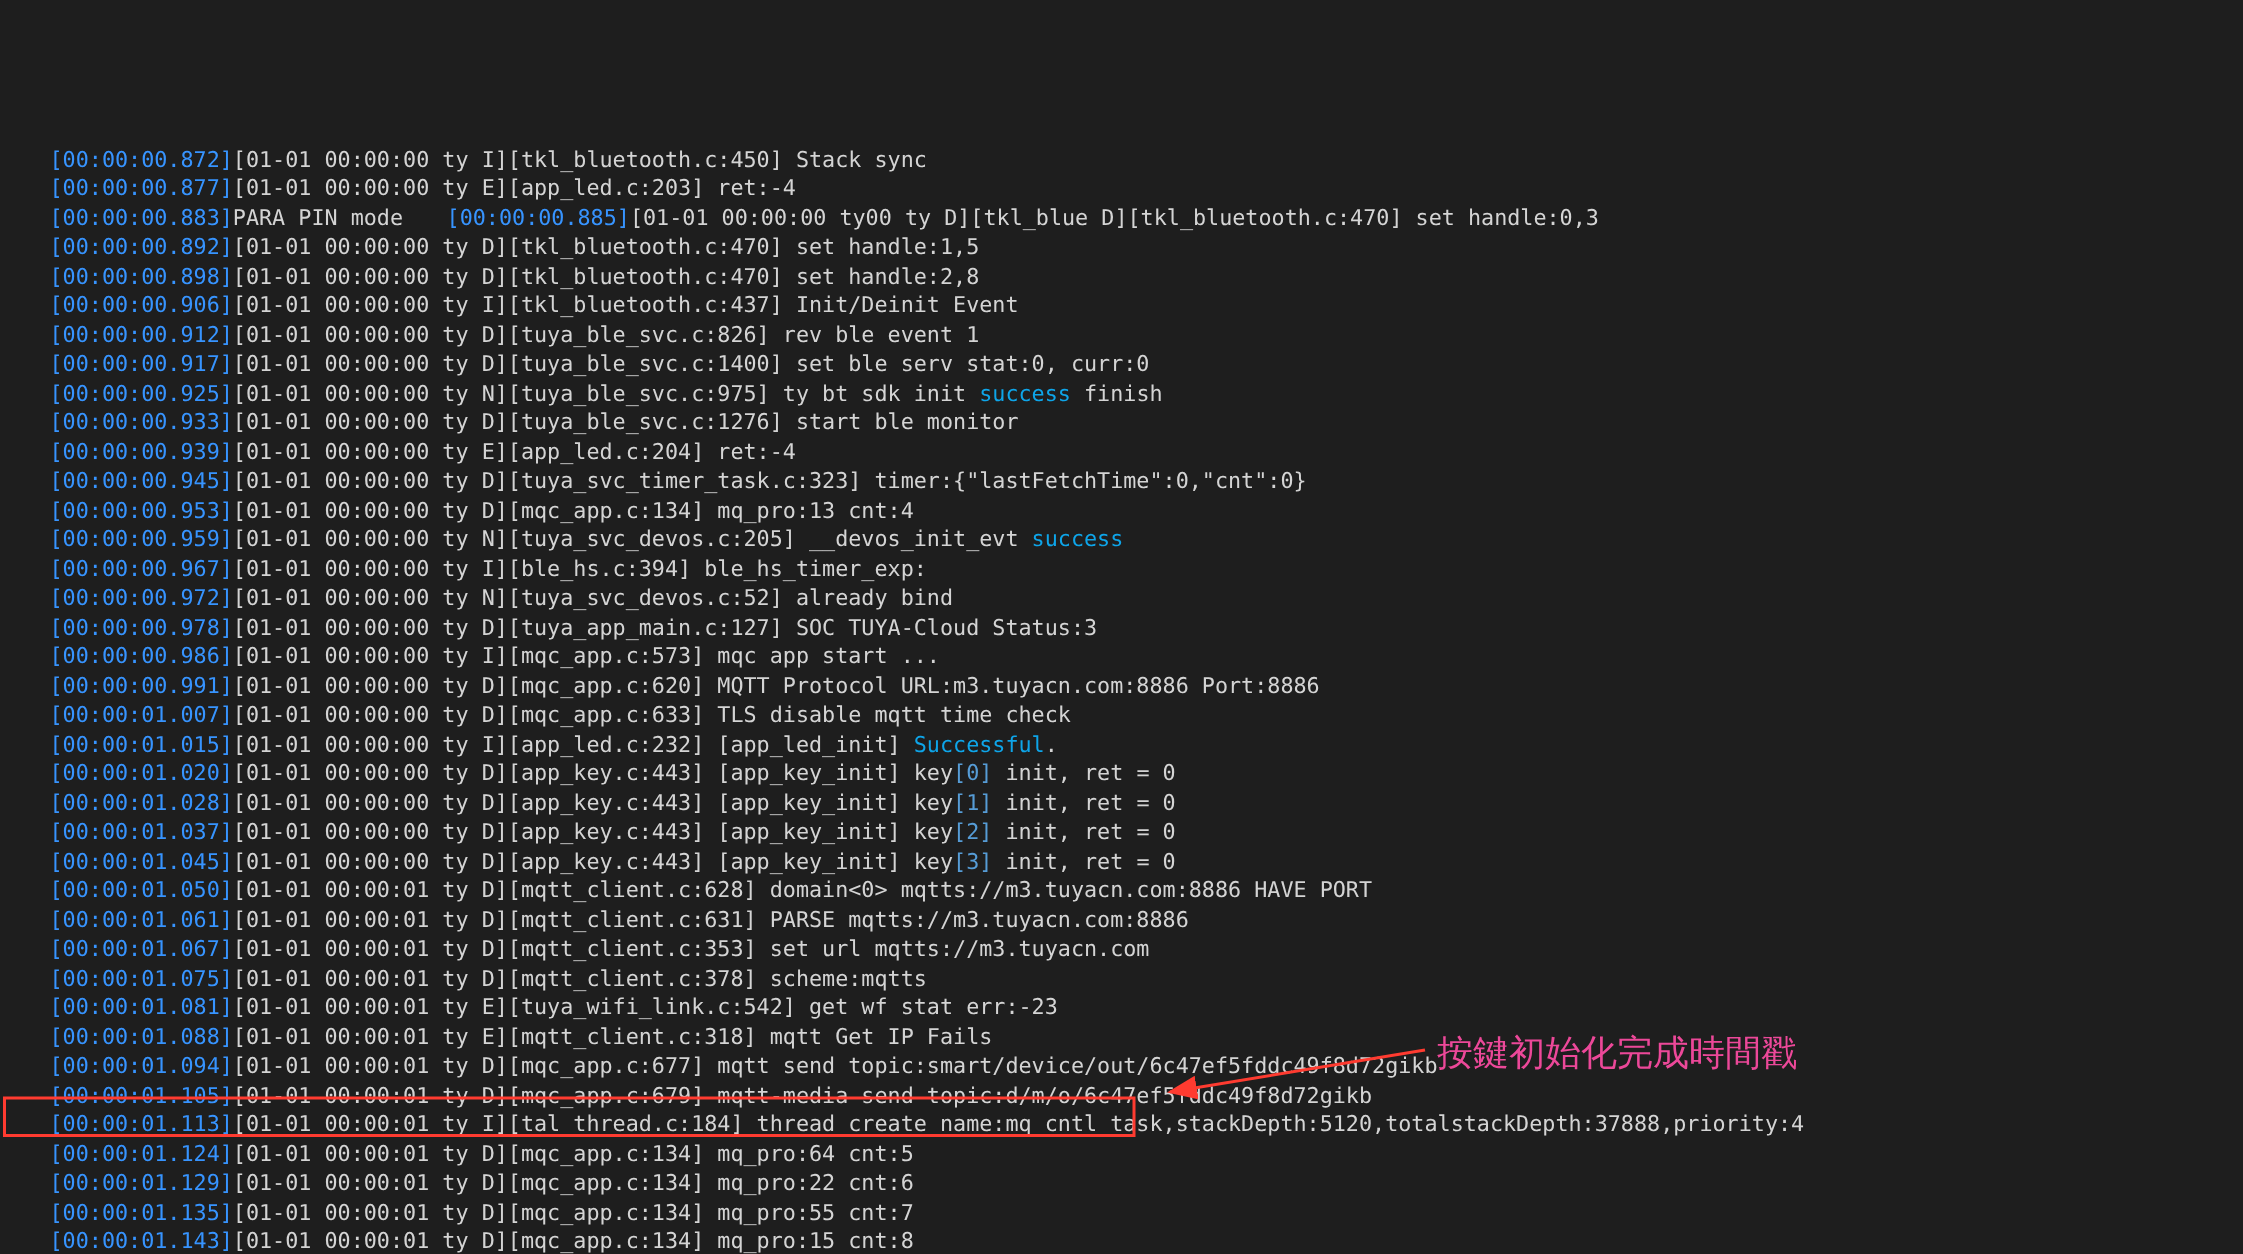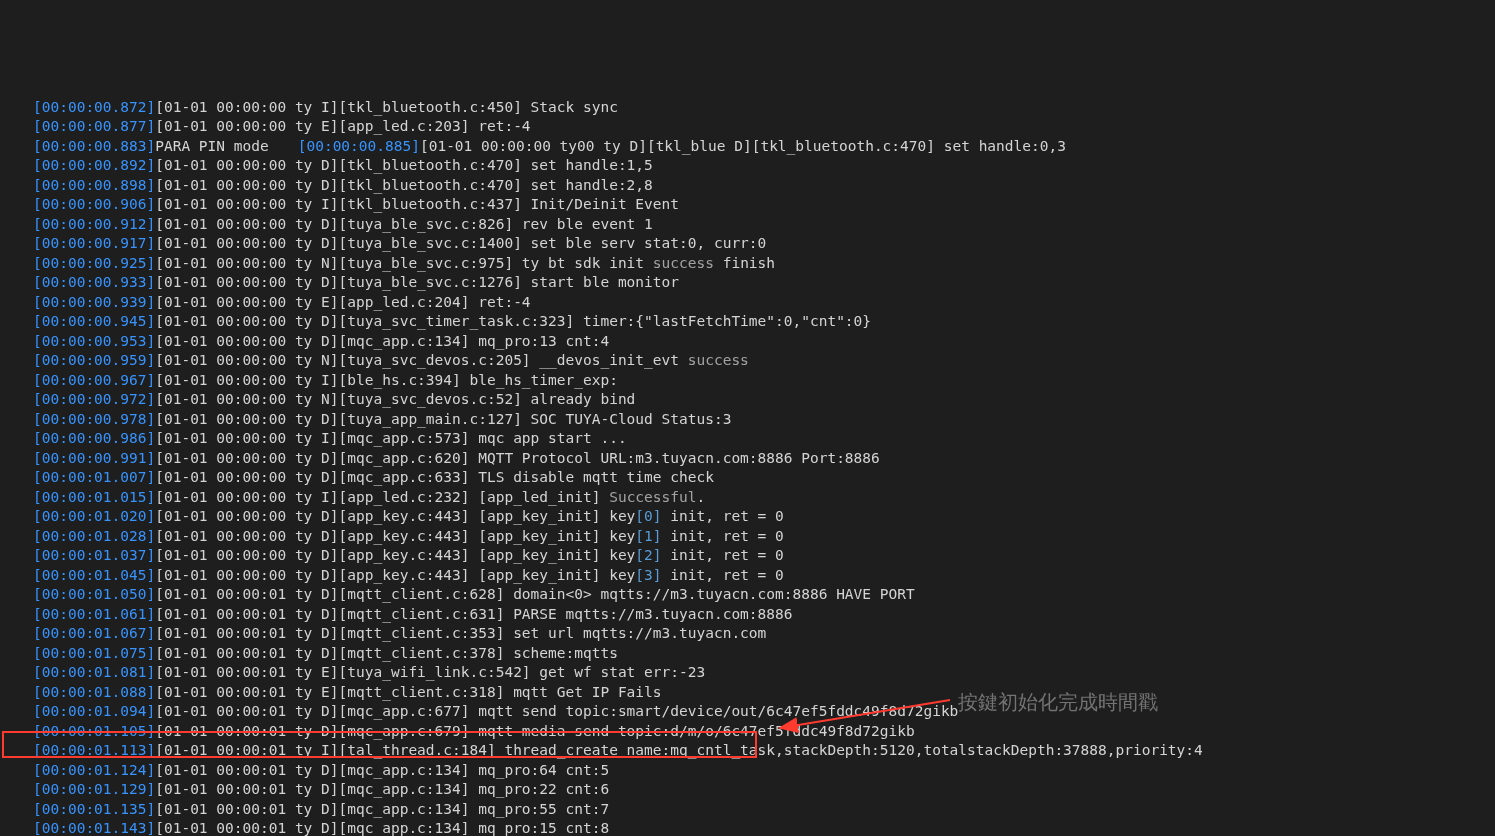--- a/index.html
+++ b/index.html
@@ -13,32 +13,32 @@
     white-space: pre;
     overflow: hidden;
     width: 1495px;
     height: 836px;
   }
   #log {
     padding: 0 4px;
     position: relative;
   }
   .ts    { color: #3794ff; margin-left: 29px; }   
-  .green { color: #a3a3a3; }   
+  .green { color: #0ea5e9; }   
   .num   { color: #569cd6; }   
   .hlbox {
     position: absolute;
     border: 2px solid #ff3b30;
     pointer-events: none;
   }
   .annotation-text {
     position: absolute;
-    color: #737373;
+    color: #ec4899;
     font-family: "Microsoft JhengHei", "PingFang TC", sans-serif;
-    font-size: 20px;
+    font-size: 24px;
     font-weight: 500;
     pointer-events: none;
   }
   .annotation-arrow {
     position: absolute;
     pointer-events: none;
   }
 </style>
 </head>
 <body>

